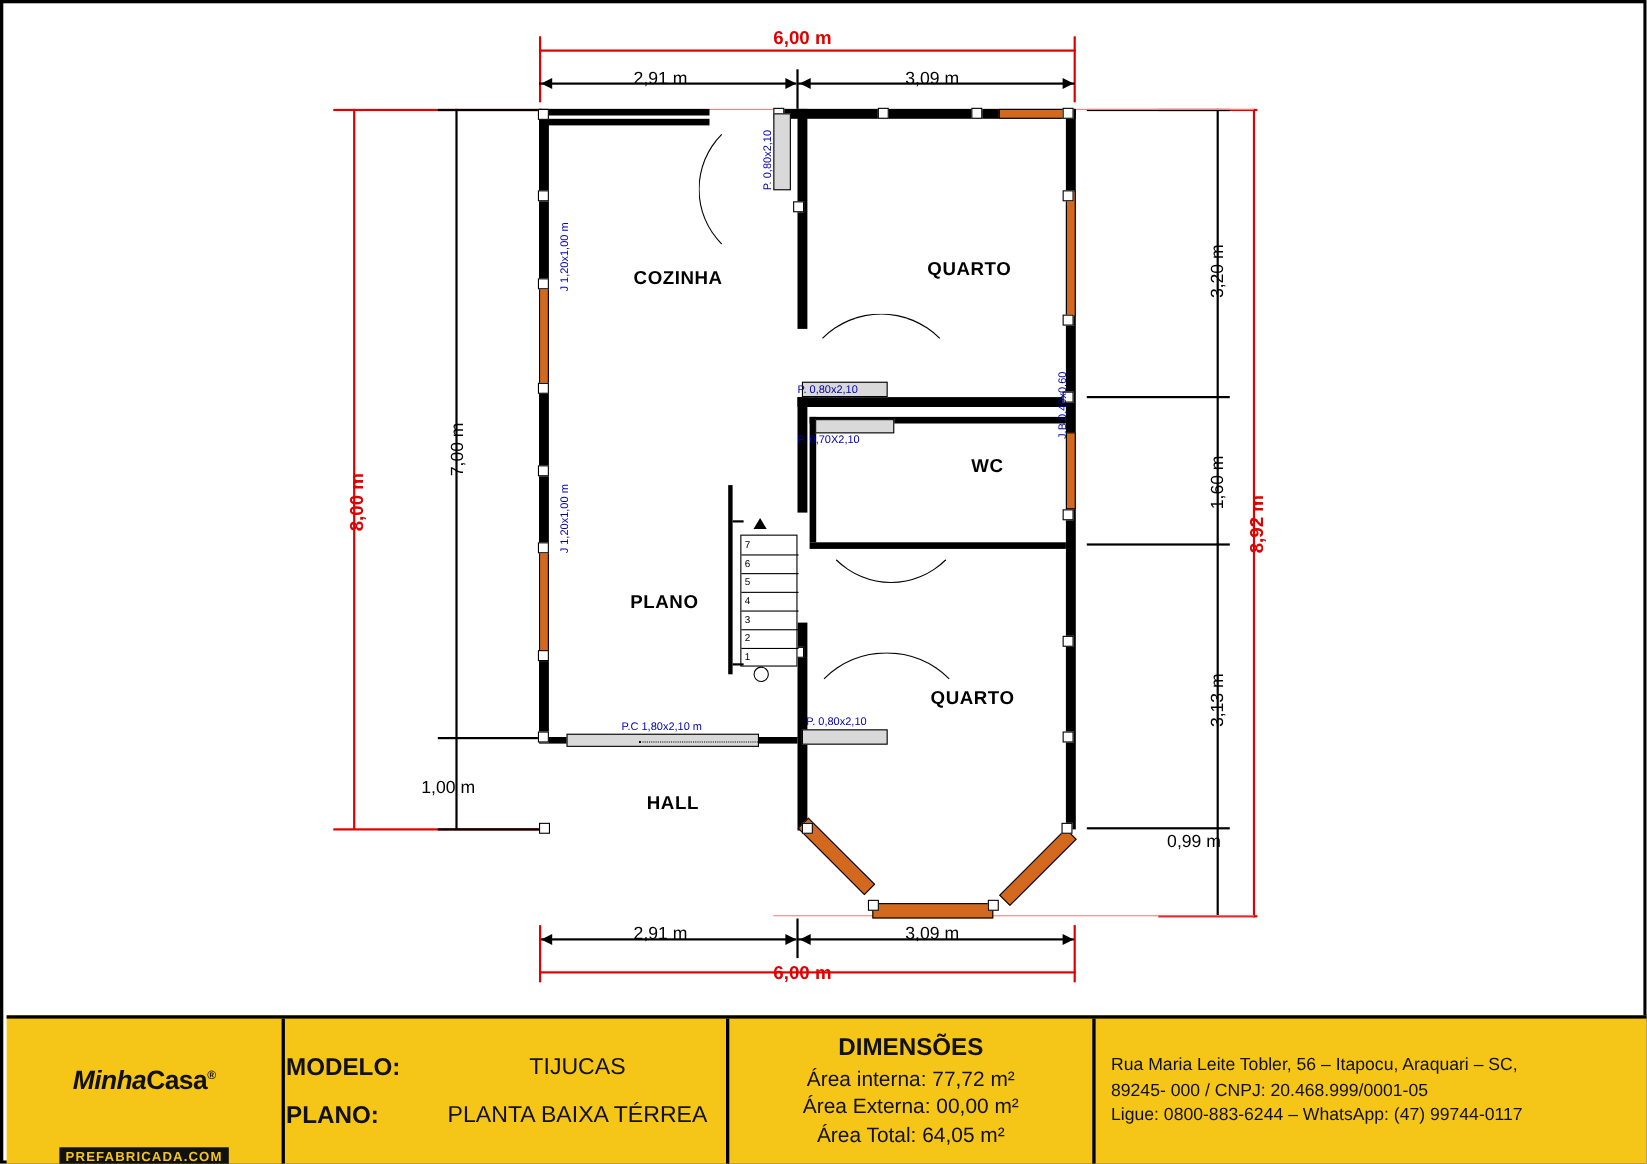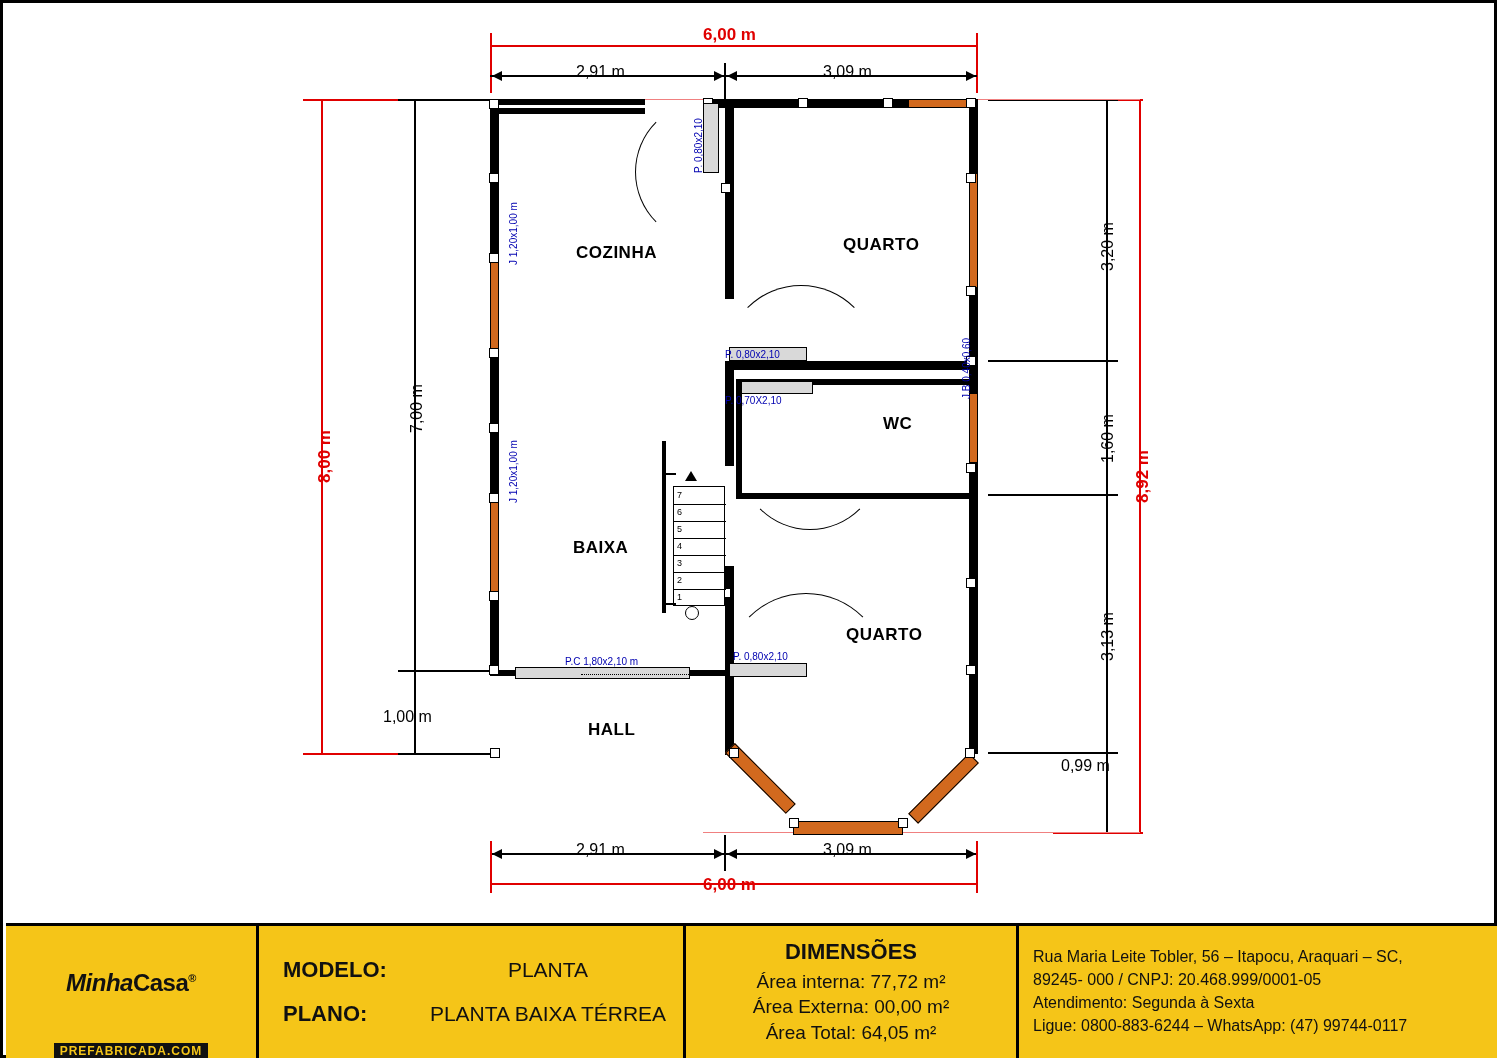--- a/index.html
+++ b/index.html
@@ -55,21 +55,21 @@
     background:#f5c518;border-top:3px solid #000;box-sizing:border-box;
     display:flex;align-items:stretch;
   }
   .fcol{position:relative;height:100%;}
   .fsep{width:3px;background:#000;}
   .logo{width:250px;display:flex;flex-direction:column;align-items:center;justify-content:center;gap:44px;}
   .logo .brand{font-size:24px;font-weight:bold;color:#111;letter-spacing:-.5px;}
   .logo .brand em{font-style:italic;font-weight:bold;}
   .logo .sub{font-size:12px;font-weight:bold;color:#111;background:#111;color:#f5c518;padding:1px 6px;letter-spacing:1px;margin-top:2px;}
   .mountain{width:46px;height:20px;}
-  .modelo{width:400px;padding-left:24px;display:flex;flex-direction:column;justify-content:center;gap:18px;}
+  .modelo{width:400px;padding-left:1px;display:flex;flex-direction:column;justify-content:center;gap:18px;}
   .mrow{display:flex;align-items:center;}
   .mkey{font-size:22px;font-weight:bold;color:#111;width:130px;}
   .mval{font-size:21px;color:#111;text-align:center;flex:1;line-height:1.15;}
   .dim{width:330px;display:flex;flex-direction:column;justify-content:center;align-items:center;}
   .dim .dtitle{font-size:22px;font-weight:bold;color:#111;margin-bottom:4px;}
   .dim .drow{font-size:19px;color:#111;line-height:1.32;}
   .addr{flex:1;display:flex;flex-direction:column;justify-content:center;padding-left:14px;gap:2px;}
   .addr div{font-size:16px;color:#111;line-height:1.3;}
 </style>
 </head>
@@ -247,21 +247,21 @@
     <div class="stair-num" style="left:674px;top:504px;">6</div>
     <div class="stair-num" style="left:674px;top:521px;">5</div>
     <div class="stair-num" style="left:674px;top:538px;">4</div>
     <div class="stair-num" style="left:674px;top:555px;">3</div>
     <div class="stair-num" style="left:674px;top:572px;">2</div>
     <div class="stair-num" style="left:674px;top:589px;">1</div>
 
     <div class="room" style="left:573px;top:240px;">COZINHA</div>
     <div class="room" style="left:840px;top:232px;">QUARTO</div>
     <div class="room" style="left:840px;top:411px;margin-left:40px;">WC</div>
-    <div class="room" style="left:570px;top:535px;">BAIXA</div>
+    <div class="room" style="left:570px;top:535px;">PLANO</div>
     <div class="room" style="left:843px;top:622px;">QUARTO</div>
     <div class="room" style="left:585px;top:717px;">HALL</div>
 
   </div>
 
   <div class="footer">
 
     <div class="fcol logo">
       <svg class="mountain" viewBox="0 0 46 20">
         <polygon points="2,19 14,3 22,13 30,6 44,19" fill="#111"></polygon>
@@ -269,39 +269,38 @@
       <div class="brand">
         <em>Minha</em><span>Casa</span><sup style="font-size:11px;">®</sup>
       </div>
       <div class="sub">PREFABRICADA.COM</div>
     </div>
     <div class="fsep"></div>
 
     <div class="fcol modelo">
       <div class="mrow">
         <div class="mkey">MODELO:</div>
-        <div class="mval">PLANTA</div>
+        <div class="mval">TIJUCAS</div>
       </div>
       <div class="mrow">
         <div class="mkey">PLANO:</div>
         <div class="mval">PLANTA BAIXA TÉRREA</div>
       </div>
     </div>
     <div class="fsep"></div>
 
     <div class="fcol dim">
       <div class="dtitle">DIMENSÕES</div>
       <div class="drow">Área interna: 77,72 m²</div>
       <div class="drow">Área Externa: 00,00 m²</div>
       <div class="drow">Área Total:  64,05 m²</div>
     </div>
     <div class="fsep"></div>
 
     <div class="fcol addr">
       <div>Rua Maria Leite Tobler, 56 – Itapocu, Araquari – SC,</div>
       <div>89245- 000 / CNPJ: 20.468.999/0001-05</div>
-      <div>Atendimento: Segunda à Sexta</div>
       <div>Ligue: 0800-883-6244 – WhatsApp: (47) 99744-0117</div>
     </div>
 
   </div>
 
 </div>
 
 </body></html>

